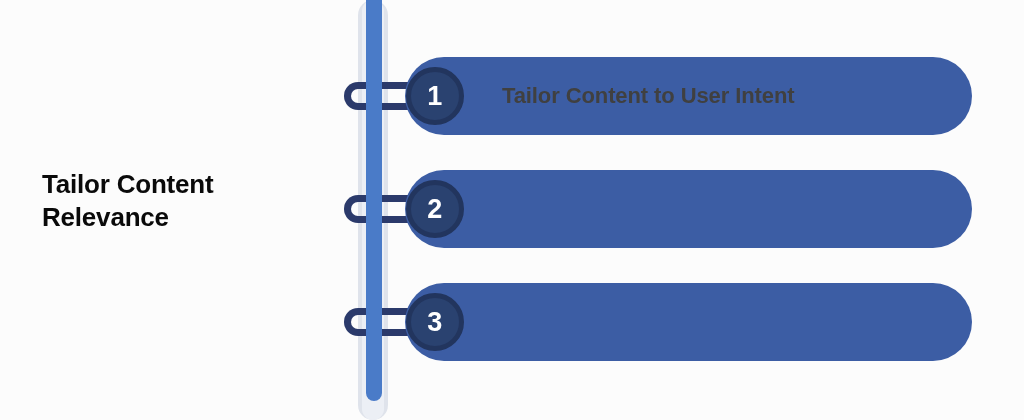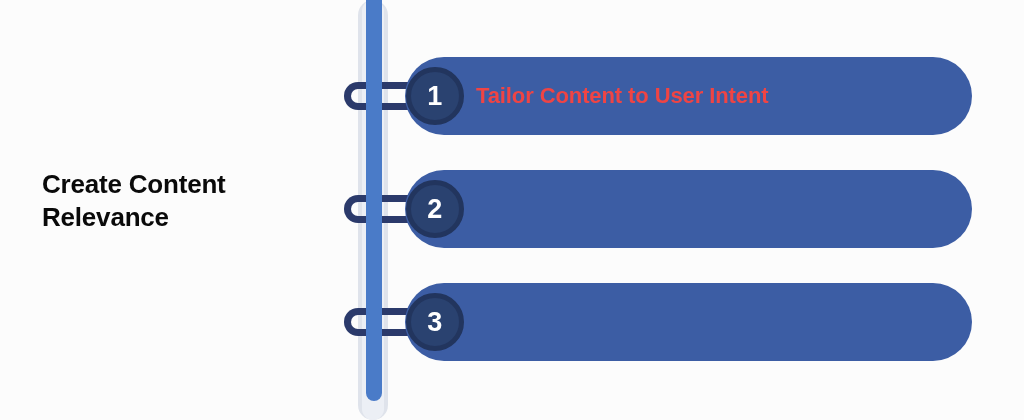--- a/index.html
+++ b/index.html
@@ -132,39 +132,39 @@
   .num-text {
     font-size: 27px;
     font-weight: bold;
     color: #ffffff;
     line-height: 1;
     letter-spacing: 0.3px;
   }
 
   .step-label {
     position: absolute;
-    left: 476px;
+    left: 502px;
     top: 0;
     height: 84px;
     display: flex;
     align-items: center;
     font-size: 22px;
     font-weight: bold;
-    color: #ef4444;
+    color: #404040;
     letter-spacing: -0.1px;
     z-index: 6;
     white-space: nowrap;
   }
 </style>
 </head>
 <body>
 
 <div id="infographic">
 
-  <div id="headline">Create Content
+  <div id="headline">Tailor Content
 Relevance</div>
 
   <div id="rail-track"></div>
   <div id="rail-track-inner"></div>
   <div id="rail-bar"></div>
 
   <div class="step" data-index="0">
     <div class="connector"></div>
     <div class="connector-rail-overlay"></div>
     <div class="pill"></div>

